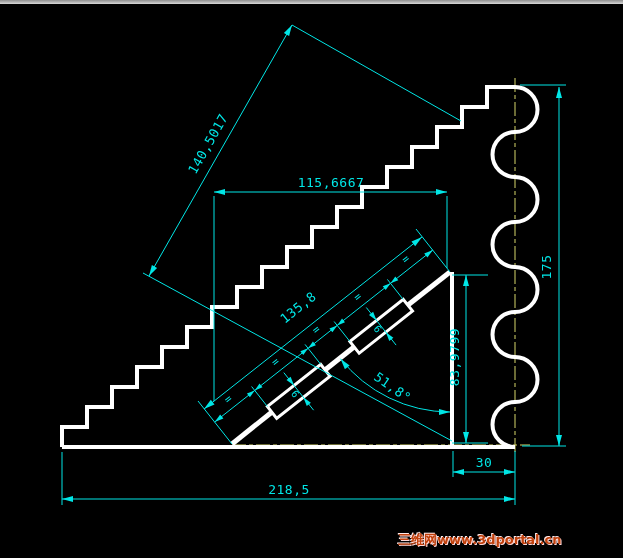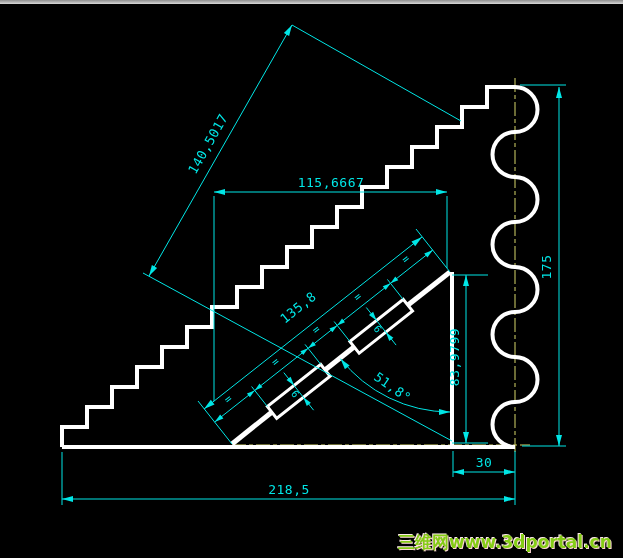--- a/index.html
+++ b/index.html
@@ -16,21 +16,21 @@
     fill:#00e6e6;
     font-family:"DejaVu Sans Mono", monospace;
     letter-spacing:0.5px;
   }
   .dimtxt{font-size:13px;}
   .eqtxt{font-size:11px;}
   .smalltxt{font-size:10px;}
   .watermark{
     position:absolute;left:398px;top:531px;width:220px;
     font-family:"DejaVu Sans", sans-serif;
-    font-size:17px;font-weight:bold;color:#84cc16;
+    font-size:13px;font-weight:bold;color:#c2410c;
     text-shadow:1px 1px 0 #ffd8d8,-1px -1px 0 #ffe9e9;
     white-space:nowrap;letter-spacing:0px;
   }
 </style>
 </head>
 <body>
 
 <div class="screen">
   <div class="titlebar"></div>
 

